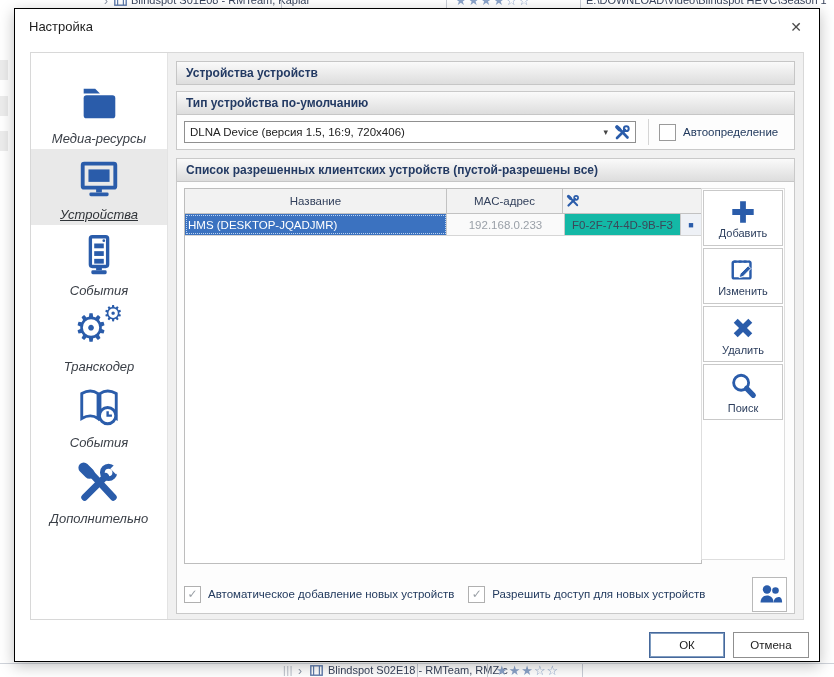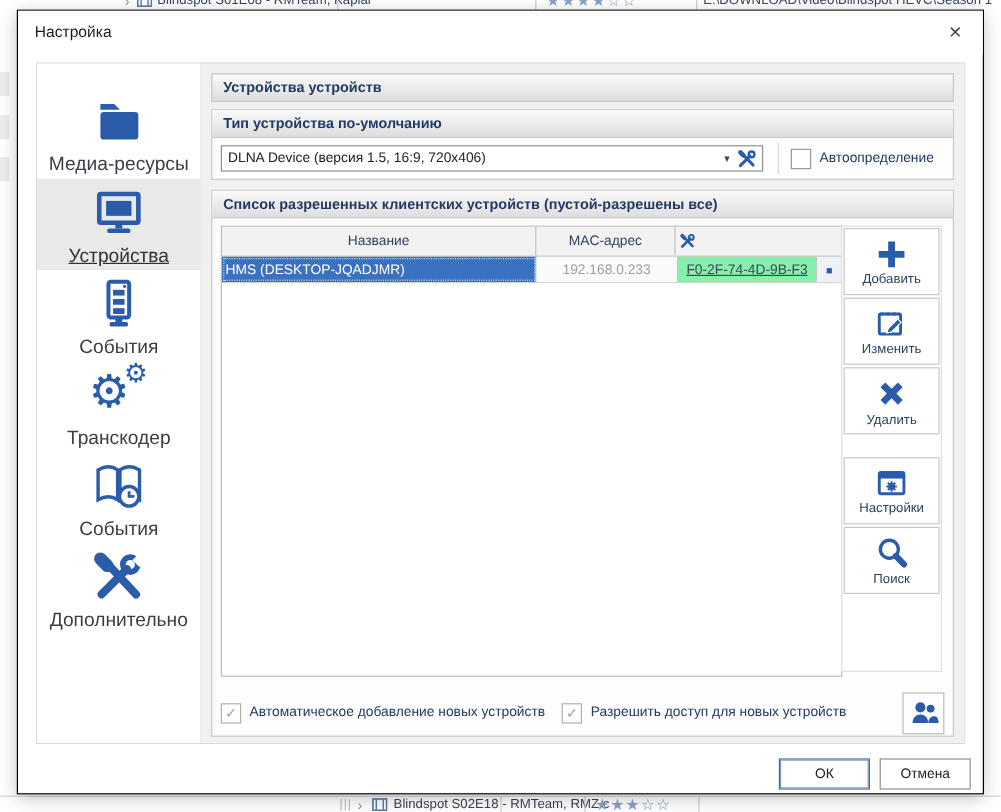--- a/index.html
+++ b/index.html
@@ -27,21 +27,21 @@
              line-height:20px;font-size:14px;color:#4a4a4a;cursor:pointer;}
 
   .outer-panel{position:absolute;left:15px;top:43px;width:772px;height:566px;
                border:1px solid #d8d8d8;background:#fff;display:flex;}
 
   
   .sidebar{width:137px;background:#fff;border-right:1px solid #e3e3e3;padding-top:20px;box-sizing:border-box;}
   .side-item{height:76px;display:flex;flex-direction:column;align-items:center;justify-content:center;cursor:pointer;}
   .side-item.selected{background:#e9e9e9;}
   .side-item .icn{width:52px;height:52px;display:flex;align-items:center;justify-content:center;}
-  .side-label{font-size:16px;color:#3a3f47;margin-top:2px;}
+  .side-label{font-size:13px;color:#3a3f47;margin-top:2px;font-style:italic;}
   .side-item.selected .side-label{text-decoration:underline;color:#2f3338;}
   .gear-wrap{position:relative;width:52px;height:52px;color:#2a5caa;font-family:"DejaVu Sans",sans-serif;}
   .gear-big{position:absolute;left:1px;top:4px;font-size:38px;line-height:38px;}
   .gear-small{position:absolute;right:2px;top:-2px;font-size:22px;line-height:22px;}
 
   
   .main{flex:1;background:#f0f0f0;position:relative;padding:8px;box-sizing:border-box;}
   .bar{height:22px;background:linear-gradient(#fafafa,#dddddd);border:1px solid #c6c6c6;
        display:flex;align-items:center;padding:0 9px;font-weight:bold;font-size:12px;color:#233a63;}
   .main-header{margin-bottom:6px;}
@@ -73,21 +73,21 @@
   .th:last-child{border-right:none;}
   .tr{display:flex;height:21px;border-bottom:1px solid #d6d6d6;cursor:pointer;}
   .td{display:flex;align-items:center;font-size:11.5px;box-sizing:border-box;border-right:1px solid #c9c9c9;}
   .td:last-child{border-right:none;}
   .c-name{width:262px;}
   .c-ip{width:118px;justify-content:center;}
   .c-mac{width:116px;justify-content:center;}
   .c-tools{width:20px;justify-content:center;}
   .td.c-name{background:#3b72c0;color:#fff;padding-left:3px;outline:1px dotted #bcd3f0;outline-offset:-2px;}
   .td.c-ip{background:#fafafa;color:#9aa0a8;}
-  .td.c-mac{background:#86efac;color:#3c4759;text-decoration:underline;}
+  .td.c-mac{background:#14b8a6;color:#3c4759;}
   .td.c-tools{background:#eef1f6;color:#2a5caa;font-size:9px;}
 
   
   .acts{position:absolute;left:524px;top:6px;width:84px;height:372px;background:#fff;
         border:1px solid #dedede;box-sizing:border-box;padding:1px;}
   .abtn{height:56px;border:1px solid #c9c9c9;background:#fff;display:flex;flex-direction:column;
         align-items:center;justify-content:center;gap:1px;font-size:11px;color:#2c3e5d;
         margin-bottom:2px;cursor:pointer;box-sizing:border-box;}
   .abtn.gap{margin-top:19px;}
 
@@ -303,31 +303,20 @@
                 <span>Изменить</span>
               </div>
               <div class="abtn">
                 <span>
                   <svg width="30" height="30" viewBox="0 0 34 34">
                       <path d="M6.5 11 L11 6.5 17 12.5 23 6.5 27.5 11 21.5 17 27.5 23 23 27.5 17 21.5 11 27.5 6.5 23 12.5 17 z" fill="#2a5caa"></path>
                     </svg>
                 </span>
                 <span>Удалить</span>
               </div>
-              <div class="abtn gap">
-                <span>
-                  <svg width="28" height="28" viewBox="0 0 30 30">
-                    <rect x="4" y="5" width="22" height="19" rx="1.5" fill="none" stroke="#2a5caa" stroke-width="2.6"></rect>
-                    <rect x="4" y="5" width="22" height="5.5" fill="#2a5caa"></rect>
-                    <circle cx="15" cy="17.5" r="3" fill="#2a5caa"></circle>
-                    <path d="M15 12.8 v9.4 M10.3 17.5 h9.4 M11.7 14.2 l6.6 6.6 M18.3 14.2 l-6.6 6.6" stroke="#2a5caa" stroke-width="1.8"></path>
-                  </svg>
-                </span>
-                <span>Настройки</span>
-              </div>
               <div class="abtn">
                 <span>
                   <svg width="30" height="30" viewBox="0 0 32 32">
                     <circle cx="14" cy="12.5" r="8" fill="none" stroke="#2a5caa" stroke-width="3"></circle>
                     <path d="M19.8 18.5 L27 26" stroke="#2a5caa" stroke-width="5.5" stroke-linecap="round"></path>
                   </svg>
                 </span>
                 <span>Поиск</span>
               </div>
             </div>

